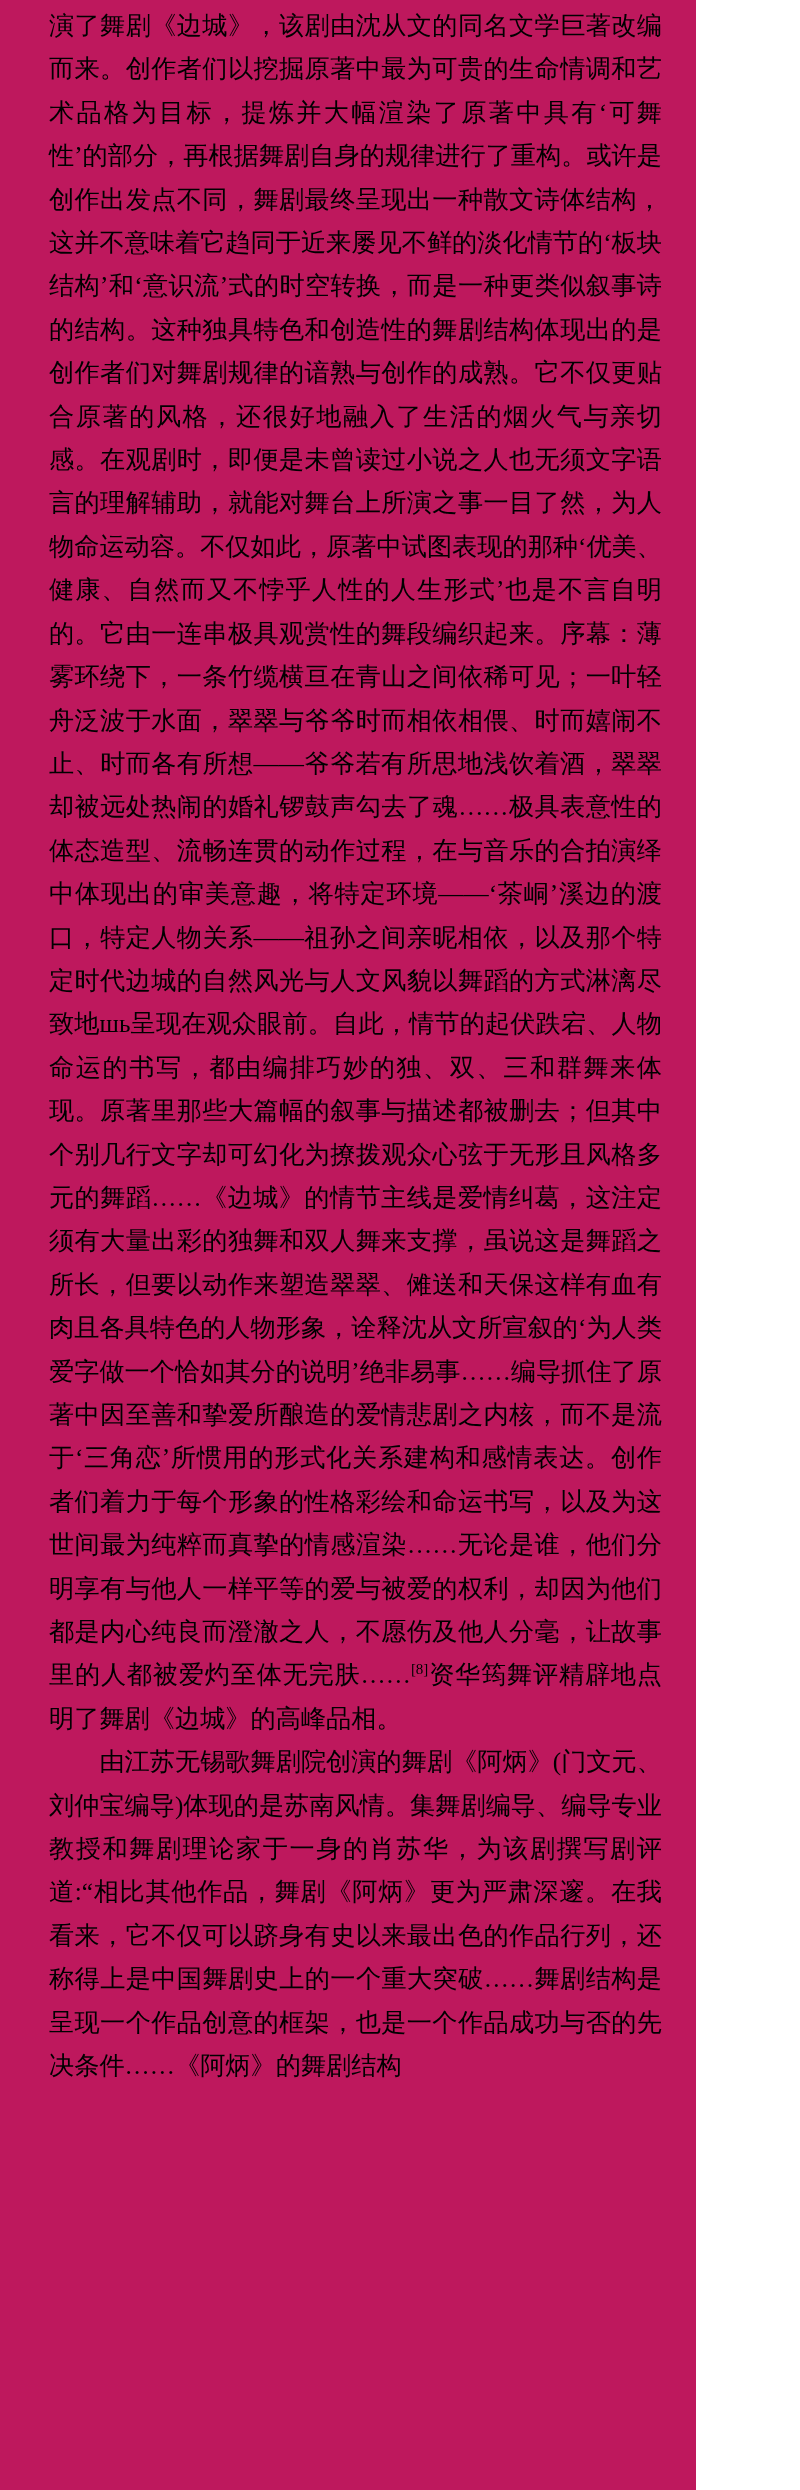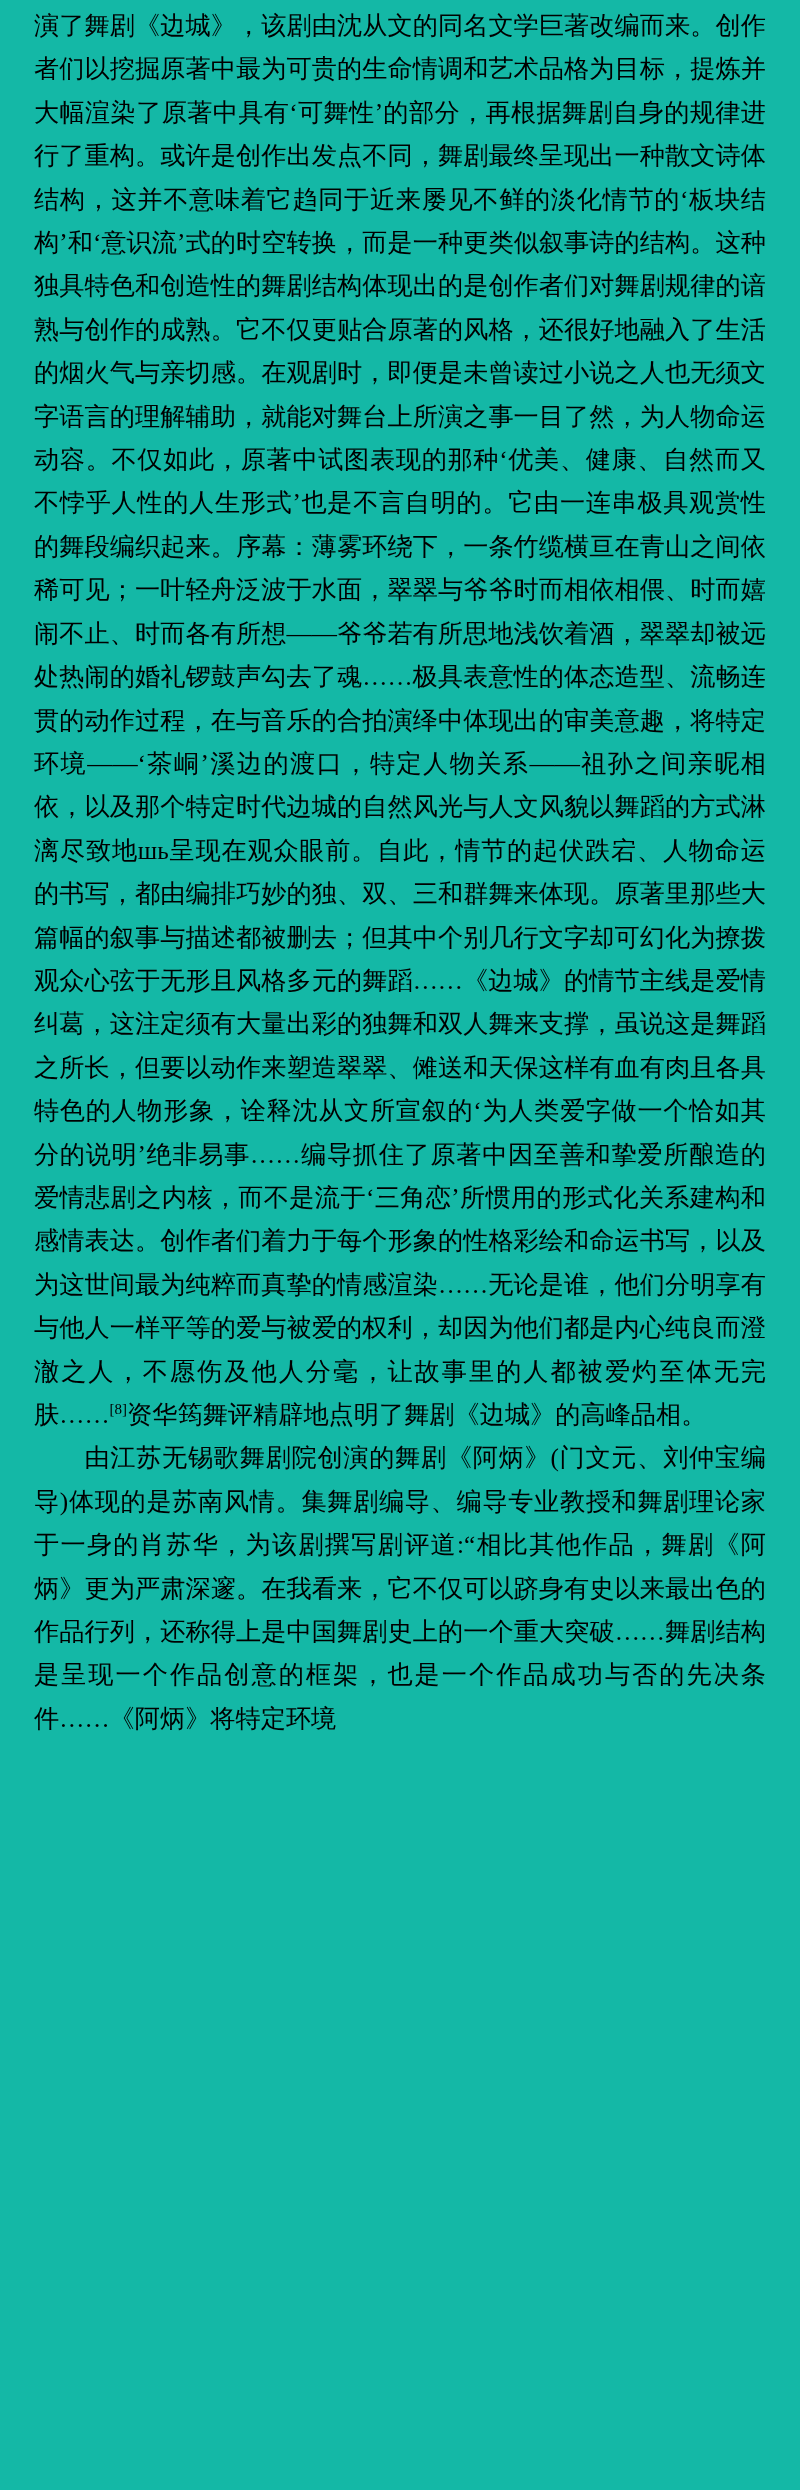--- a/index.html
+++ b/index.html
@@ -6,25 +6,25 @@
     margin: 0;
     padding: 0;
     background: #ffffff;
   }
   body {
     width: 800px;
     min-height: 2490px;
     font-family: "Liberation Serif", "DejaVu Serif", serif;
   }
   .page {
-    width: 800px;
+    width: 696px;
     min-height: 2490px;
     box-sizing: border-box;
-    padding: 4px 34px 0 34px;
-    background: #14b8a6;
+    padding: 4px 34px 0 49px;
+    background: #be185d;
     position: relative;
   }
   .body-text {
     font-size: 25.2px;
     line-height: 43.4px;
     color: #000000;
     text-align: justify;
     text-justify: inter-ideograph;
     letter-spacing: 0px;
     word-break: break-all;
@@ -41,15 +41,15 @@
     vertical-align: super;
     line-height: 0;
   }
 </style>
 </head>
 <body>
 
 <div class="page">
   <div class="body-text">
     <p class="para"><span>演了舞剧《边城》，该剧由沈从文的同名文学巨著改编而来。创作者们以挖掘原著中最为可贵的生命情调和艺术品格为目标，提炼并大幅渲染了原著中具有‘可舞性’的部分，再根据舞剧自身的规律进行了重构。或许是创作出发点不同，舞剧最终呈现出一种散文诗体结构，这并不意味着它趋同于近来屡见不鲜的淡化情节的‘板块结构’和‘意识流’式的时空转换，而是一种更类似叙事诗的结构。这种独具特色和创造性的舞剧结构体现出的是创作者们对舞剧规律的谙熟与创作的成熟。它不仅更贴合原著的风格，还很好地融入了生活的烟火气与亲切感。在观剧时，即便是未曾读过小说之人也无须文字语言的理解辅助，就能对舞台上所演之事一目了然，为人物命运动容。不仅如此，原著中试图表现的那种‘优美、健康、自然而又不悖乎人性的人生形式’也是不言自明的。它由一连串极具观赏性的舞段编织起来。序幕：薄雾环绕下，一条竹缆横亘在青山之间依稀可见；一叶轻舟泛波于水面，翠翠与爷爷时而相依相偎、时而嬉闹不止、时而各有所想——爷爷若有所思地浅饮着酒，翠翠却被远处热闹的婚礼锣鼓声勾去了魂……极具表意性的体态造型、流畅连贯的动作过程，在与音乐的合拍演绎中体现出的审美意趣，将特定环境——‘茶峒’溪边的渡口，特定人物关系——祖孙之间亲昵相依，以及那个特定时代边城的自然风光与人文风貌以舞蹈的方式淋漓尽致地шь呈现在观众眼前。自此，情节的起伏跌宕、人物命运的书写，都由编排巧妙的独、双、三和群舞来体现。原著里那些大篇幅的叙事与描述都被删去；但其中个别几行文字却可幻化为撩拨观众心弦于无形且风格多元的舞蹈……《边城》的情节主线是爱情纠葛，这注定须有大量出彩的独舞和双人舞来支撑，虽说这是舞蹈之所长，但要以动作来塑造翠翠、傩送和天保这样有血有肉且各具特色的人物形象，诠释沈从文所宣叙的‘为人类爱字做一个恰如其分的说明’绝非易事……编导抓住了原著中因至善和挚爱所酿造的爱情悲剧之内核，而不是流于‘三角恋’所惯用的形式化关系建构和感情表达。创作者们着力于每个形象的性格彩绘和命运书写，以及为这世间最为纯粹而真挚的情感渲染……无论是谁，他们分明享有与他人一样平等的爱与被爱的权利，却因为他们都是内心纯良而澄澈之人，不愿伤及他人分毫，让故事里的人都被爱灼至体无完肤……</span><span class="sup">[8]</span><span>资华筠舞评精辟地点明了舞剧《边城》的高峰品相。</span></p>
-    <p class="para indent">由江苏无锡歌舞剧院创演的舞剧《阿炳》(门文元、刘仲宝编导)体现的是苏南风情。集舞剧编导、编导专业教授和舞剧理论家于一身的肖苏华，为该剧撰写剧评道:“相比其他作品，舞剧《阿炳》更为严肃深邃。在我看来，它不仅可以跻身有史以来最出色的作品行列，还称得上是中国舞剧史上的一个重大突破……舞剧结构是呈现一个作品创意的框架，也是一个作品成功与否的先决条件……《阿炳》将特定环境</p>
+    <p class="para indent">由江苏无锡歌舞剧院创演的舞剧《阿炳》(门文元、刘仲宝编导)体现的是苏南风情。集舞剧编导、编导专业教授和舞剧理论家于一身的肖苏华，为该剧撰写剧评道:“相比其他作品，舞剧《阿炳》更为严肃深邃。在我看来，它不仅可以跻身有史以来最出色的作品行列，还称得上是中国舞剧史上的一个重大突破……舞剧结构是呈现一个作品创意的框架，也是一个作品成功与否的先决条件……《阿炳》的舞剧结构</p>
   </div>
 </div>
 
 </body></html>

